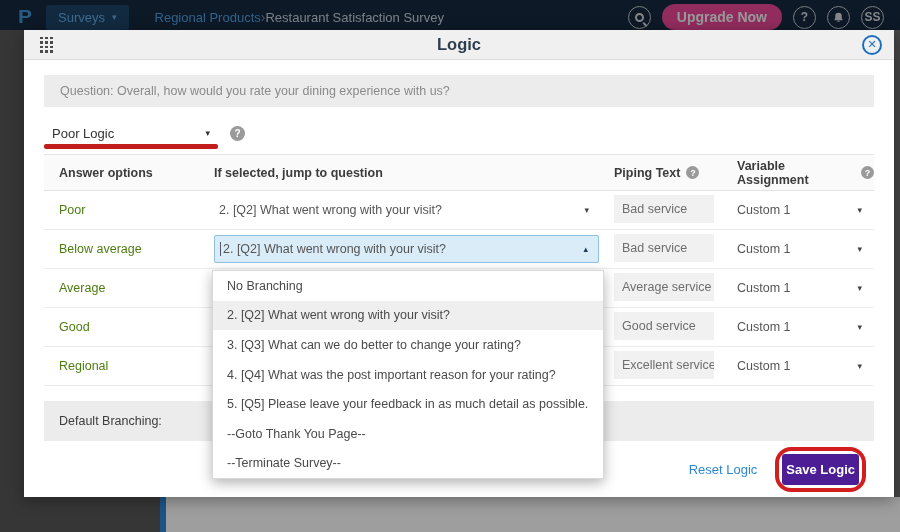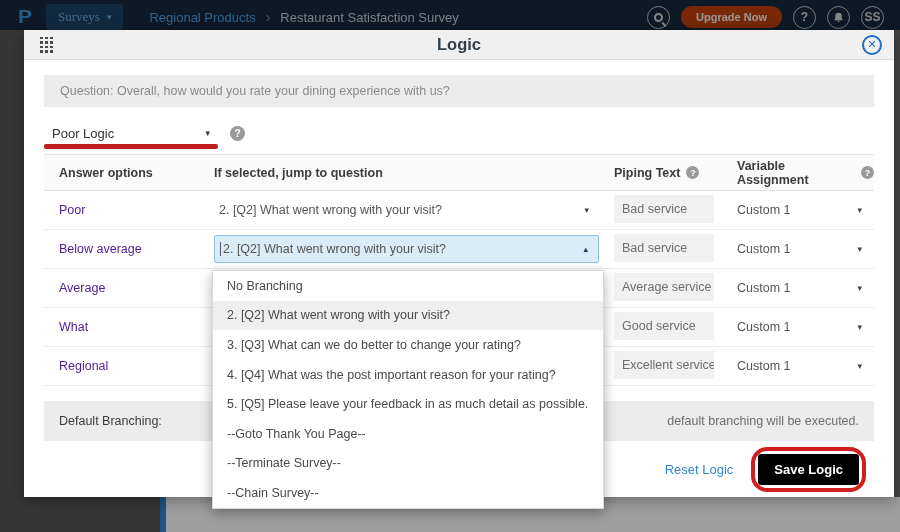--- a/index.html
+++ b/index.html
@@ -4,32 +4,32 @@
 <style>
   * { margin:0; padding:0; box-sizing:border-box; }
   html,body { width:900px; height:532px; }
   body { font-family:"Liberation Sans","DejaVu Sans",sans-serif; overflow:hidden; background:#6e6e6e; }
   .screen { position:relative; width:900px; height:532px; overflow:hidden; }
 
   
   .topbar { position:absolute; left:0; top:0; width:900px; height:34px; background:#16293f; z-index:1;
             display:flex; align-items:center; }
   .logo { color:#3f93d6; font-size:21px; font-weight:bold; margin-left:18px; transform:scaleY(.9); }
-  .surveys-box { margin-left:14px; background:#1e4568; color:#64aae4; font-size:13px; padding:5px 12px; border-radius:3px; display:flex; align-items:center; gap:7px;font-family:Liberation Serif, serif; }
+  .surveys-box { margin-left:14px; background:#1e4568; color:#64aae4; font-size:13px; padding:5px 12px; border-radius:3px; display:flex; align-items:center; gap:7px; }
   .surveys-box .car { font-size:9px; }
-  .crumbs { margin-left:26px; font-size:13px; display:flex; align-items:center; gap:10px; }
+  .crumbs { margin-left:26px; font-size:13px; display:flex; align-items:center; gap:0; }
   .crumb-link { color:#4f9fe0; }
   .crumb-sep { color:#7f8b96; font-size:14px; }
   .crumb-cur { color:#c6d2dc; }
   .tb-right { margin-left:auto; display:flex; align-items:center; gap:11px; margin-right:16px; }
   .circ { width:23px; height:23px; border:1.5px solid #c6cbd0; border-radius:50%; color:#d6dadd;
           display:flex; align-items:center; justify-content:center; font-size:12px; font-weight:bold; }
   .mag { position:relative; width:9px; height:9px; border:2px solid #d6dadd; border-radius:50%; }
   .mag::after { content:""; position:absolute; width:2px; height:5px; background:#d6dadd; left:7px; top:7px; transform:rotate(-45deg); }
-  .upgrade { background:#c2410c; color:#f5f5f5; font-size:11px; font-weight:bold; padding:5px 15px; border-radius:13px; }
+  .upgrade { background:#ec4899; color:#f5f5f5; font-size:14px; font-weight:bold; padding:5px 15px; border-radius:13px; }
   .bell svg { width:13px; height:13px; fill:#d6dadd; }
 
   
   .editor-bg { position:absolute; left:0; top:30px; width:900px; bottom:0; background:#6e6e6e; z-index:2; }
   .side-left { position:absolute; left:0; top:0; width:160px; height:100%; background:#585858; }
   .blue-bar { position:absolute; left:160px; top:430px; width:6px; height:102px; background:#2f8ad8; }
   .bg-card { position:absolute; left:166px; top:467px; width:734px; height:55px; background:#ffffff; }
 
   .backdrop { position:absolute; inset:0; background:rgba(0,0,0,0.38); z-index:5; }
 
@@ -55,41 +55,41 @@
            display:inline-flex; align-items:center; justify-content:center; margin-left:14px; flex:0 0 auto; }
   .qicon.inline { margin-left:6px; width:13px; height:13px; font-size:9px; }
 
   .grid-row { display:grid; grid-template-columns:170px 400px 123px 1fr; align-items:center; }
   .t-head { margin-top:8px; height:37px; border-top:1px solid #e3e3e3; border-bottom:1px solid #e3e3e3; background:#fafafa;
             font-size:12.5px; font-weight:bold; color:#3c3c3c; }
   .t-head > div { display:flex; align-items:center; }
   .pad-l { padding-left:15px; }
 
   .t-row { height:39px; border-bottom:1px solid #ececec; font-size:12.5px; }
-  .ans { color:#4c1d95; padding-left:15px; }
+  .ans { color:#4d7c0f; padding-left:15px; }
   .jump-cell { position:relative; height:100%; display:flex; align-items:center; }
   .jsel { width:385px; height:28px; display:flex; align-items:center; justify-content:space-between; padding:0 10px 0 5px; color:#555; }
   .jsel::after { content:"▾"; font-size:9px; color:#444; }
   .jsel.open { background:#d9ecf8; border:1px solid #8fc1e4; border-radius:2px; }
   .jsel.open::after { content:"▴"; color:#1b3c5e; }
   .jsel.open .jtxt { border-left:1px solid #556; padding-left:2px; }
   .jsel.empty::after { content:""; }
   .pipe-box { width:100px; background:#f1f1f1; color:#6e6e6e; font-size:12.5px; padding:7px 8px; white-space:nowrap; overflow:hidden; }
   .var-cell { display:flex; align-items:center; justify-content:space-between; padding:0 12px 0 0; color:#555; }
   .var-cell::after { content:"▾"; font-size:9px; color:#444; }
 
   .default-bar { margin-top:15px; height:40px; background:#ececec; display:flex; align-items:center; font-size:12.5px; color:#6e6e6e; }
   .def-label { font-weight:normal; color:#3c3c3c; padding-left:15px; }
   .def-val { margin-left:62px; }
   .def-note { margin-left:auto; padding-right:15px; }
 
   .m-footer { height:56px; display:flex; align-items:center; justify-content:flex-end; padding-right:8px; }
   .reset-link { color:#2e86d1; font-size:13px; margin-right:18px; }
   .save-wrap { border:4px solid #d21e1e; border-radius:16px; padding:3px; }
-  .save-btn { background:#000000; color:#fff; font-size:13px; font-weight:bold; padding:8px 16px; border-radius:3px; border:none; }
+  .save-btn { background:#4c1d95; color:#fff; font-size:13px; font-weight:bold; padding:8px 4px; border-radius:3px; border:none; }
 
   
   .dd-panel { position:absolute; left:188px; top:240px; width:392px; background:#fff; z-index:30;
               border:1px solid #d8d8d8; box-shadow:0 4px 12px rgba(0,0,0,.3); }
   .opt { height:29.6px; display:flex; align-items:center; padding:0 14px; font-size:12.5px; color:#4a4a4a; white-space:nowrap; overflow:hidden; }
   .opt.hl { background:#efefef; }
 </style>
 </head>
 <body>
 
@@ -215,21 +215,21 @@
       <div class="jsel empty">
                 <span class=""></span>
               </div>
     </div>
     <div><span class="pipe-box" style="display:inline-block">Average service</span></div>
     <div class="var-cell">
               <span>Custom 1</span>
             </div>
   </div>
           <div class="grid-row t-row">
-    <div class="ans">What</div>
+    <div class="ans">Good</div>
     <div class="jump-cell">
       <div class="jsel empty">
                 <span class=""></span>
               </div>
     </div>
     <div><span class="pipe-box" style="display:inline-block">Good service</span></div>
     <div class="var-cell">
               <span>Custom 1</span>
             </div>
   </div>
@@ -243,35 +243,33 @@
     <div><span class="pipe-box" style="display:inline-block">Excellent service</span></div>
     <div class="var-cell">
               <span>Custom 1</span>
             </div>
   </div>
         </div>
 
       <div class="default-bar">
         <span class="def-label">Default Branching:</span>
         <span class="def-val">5. [Q5]</span>
-        <span class="def-note">default branching will be executed.</span>
       </div>
 
       <div class="m-footer">
         <span class="reset-link">Reset Logic</span>
         <span class="save-wrap">
           <button class="save-btn">Save Logic</button>
         </span>
       </div>
     </div>
 
     <div class="dd-panel" id="dd-host">
         <div class="opt">No Branching</div>
         <div class="opt hl">2. [Q2] What went wrong with your visit?</div>
         <div class="opt">3. [Q3] What can we do better to change your rating?</div>
         <div class="opt">4. [Q4] What was the post important reason for your rating?</div>
         <div class="opt">5. [Q5] Please leave your feedback in as much detail as possible.</div>
         <div class="opt">--Goto Thank You Page--</div>
         <div class="opt">--Terminate Survey--</div>
-        <div class="opt">--Chain Survey--</div>
       </div>
   </div>
 </div>
 
 </body></html>

